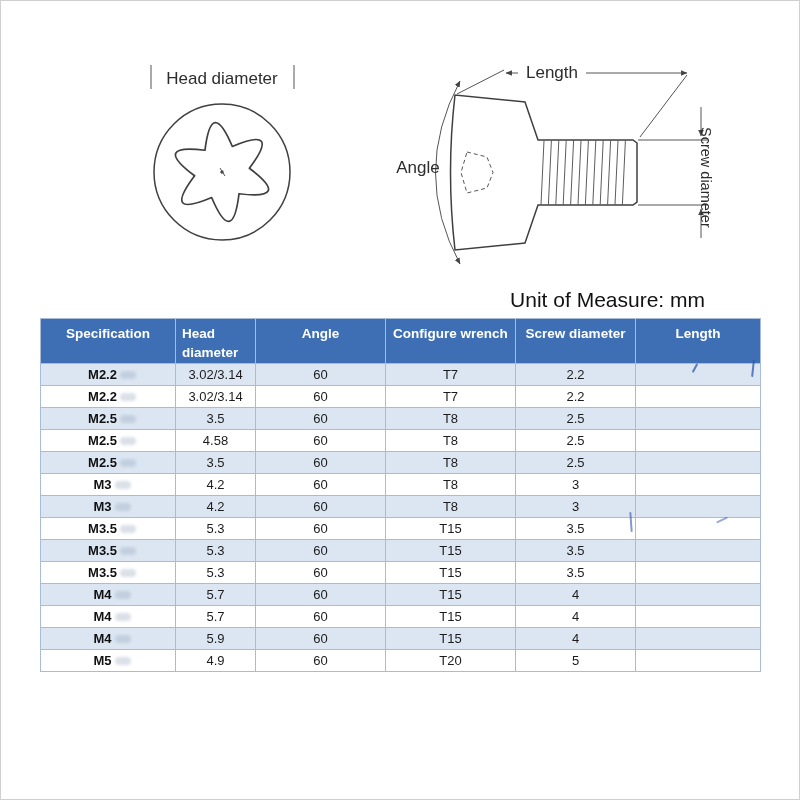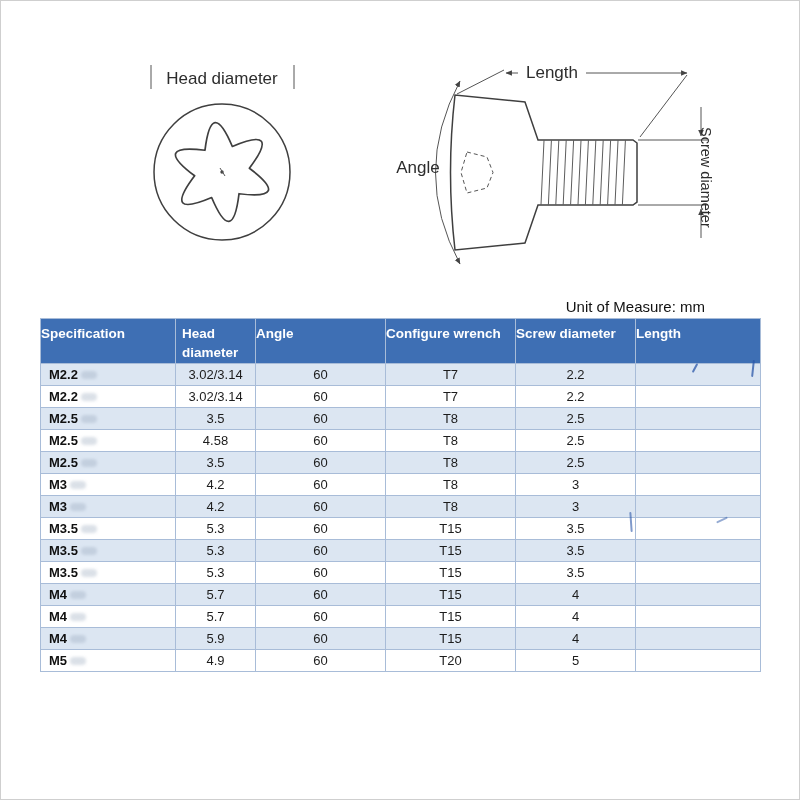--- a/index.html
+++ b/index.html
@@ -13,37 +13,37 @@
   #head-svg{position:absolute;left:133px;top:55px;}
   #screw-svg{position:absolute;left:365px;top:45px;}
   .diag-label{font-size:17px;fill:#2d2d2d;}
   .outline{stroke:#3f3f3f;stroke-width:1.5;fill:none;}
   .thin{stroke:#555;stroke-width:1;fill:none;}
   .thread{stroke:#4a4a4a;stroke-width:0.9;}
   .hidden-line{stroke:#555;stroke-width:1;fill:none;stroke-dasharray:4 3;}
 
   
   .unit-note{
-    position:absolute;left:40px;top:298px;width:665px;text-align:right;
-    font-size:15px;color:#111;
+    position:absolute;left:40px;top:288px;width:665px;text-align:right;
+    font-size:21px;color:#111;
   }
 
   
   .tablewrap{position:absolute;left:40px;top:318px;}
   table{border-collapse:collapse;table-layout:fixed;}
   th,td{border:1px solid var(--border-color,#a8bcd8);overflow:hidden;white-space:nowrap;}
   th{
     background:var(--header-bg,#3e6fb4);color:var(--header-text,#ffffff);
     font-size:13.5px;font-weight:700;vertical-align:top;padding:6px 0 0 0;
-    height:34px;text-align:left;line-height:1.4;white-space:normal;
+    height:34px;text-align:center;line-height:1.4;white-space:normal;
   }
   th.left{text-align:left;padding-left:6px;}
   td{height:21px;font-size:13px;color:#1c1c1c;text-align:center;padding:0;}
   tr.shade td{background:var(--alt-row-bg,#dce6f2);}
-  td.spec{text-align:left;padding-left:8px;font-weight:700;color:#101010;}
+  td.spec{text-align:center;padding-left:8px;font-weight:700;color:#101010;}
   .smudge{
     display:inline-block;width:16px;height:8px;margin-left:3px;border-radius:4px;
     background:#8fa0b6;opacity:.32;filter:blur(1.5px);vertical-align:middle;
   }
 
   
   .pen{position:absolute;background:var(--ink,#2b57a8);opacity:.75;border-radius:1px;}
   #pen1{left:694px;top:363px;width:2px;height:10px;transform:rotate(28deg);}
   #pen2{left:752px;top:360px;width:2px;height:17px;transform:rotate(6deg);}
   #pen3{left:630px;top:512px;width:2px;height:20px;transform:rotate(-4deg);opacity:.6;}

